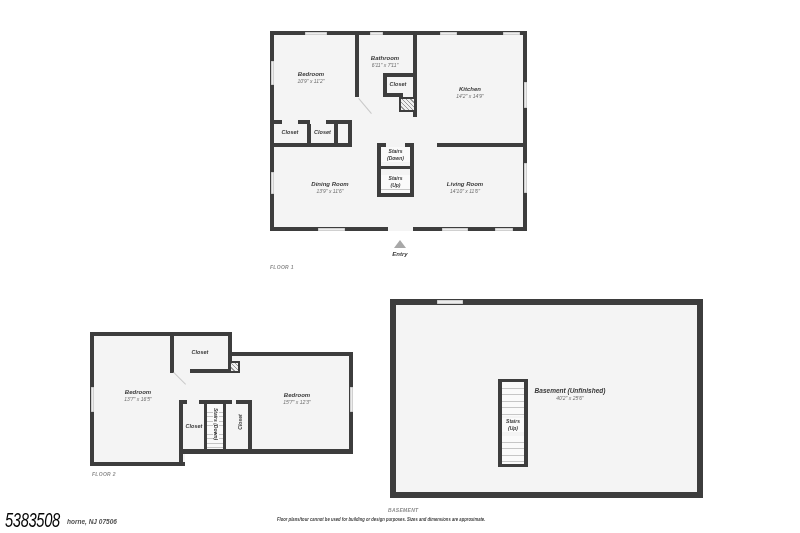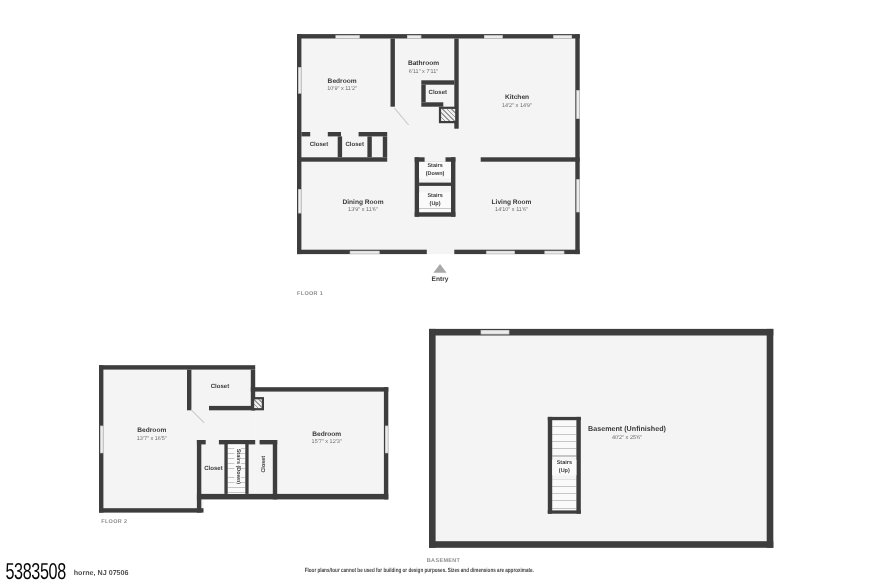--- a/index.html
+++ b/index.html
@@ -1,17 +1,17 @@
 <!DOCTYPE html>
 <html><head>
 <meta charset="utf-8">
 <style>
   html,body{margin:0;padding:0;}
   body{width:800px;height:533px;background:#ffffff;font-family:"Liberation Sans",sans-serif;position:relative;overflow:hidden;}
-  .canvas{position:absolute;left:0;top:0;width:800px;height:533px;}
+  .canvas{position:absolute;left:0;top:0;width:800px;height:533px;font-style:italic;}
   .plan{position:absolute;}
   .f{position:absolute;background:#f4f4f4;}
   .w{position:absolute;background:#3d3d3d;}
   .win{position:absolute;background:#ececec;box-shadow:inset 0 0 0 0.5px #b3b3b3;}
   .tr{position:absolute;background:repeating-linear-gradient(to bottom,#fafafa 0,#fafafa 3.6px,#c6c6c6 3.6px,#c6c6c6 4.4px);}
   .trb{position:absolute;background:repeating-linear-gradient(to bottom,#fafafa 0,#fafafa 5.6px,#c6c6c6 5.6px,#c6c6c6 6.6px);}
   .hatch{position:absolute;border:2px solid #3d3d3d;background:repeating-linear-gradient(45deg,#f0f0f0 0,#f0f0f0 2px,#9a9a9a 2px,#9a9a9a 3px);}
   .door{position:absolute;height:1px;background:#c9c9c9;transform-origin:left top;}
   .rl{position:absolute;text-align:center;}
   .rl .n{display:block;font-weight:bold;font-size:6px;line-height:8px;color:#3a3a3a;}

